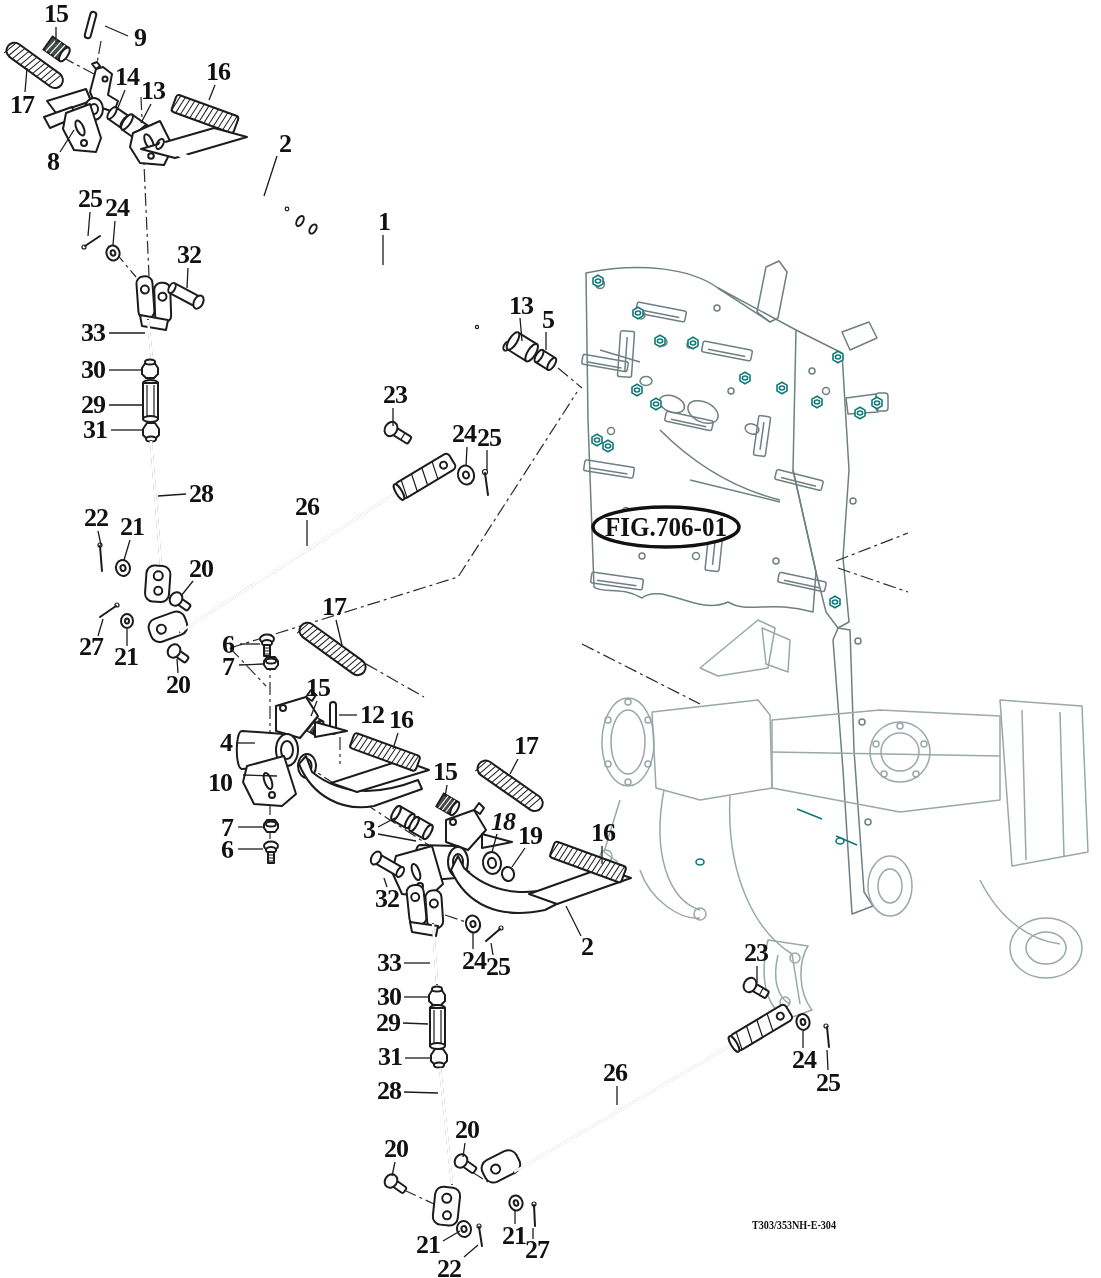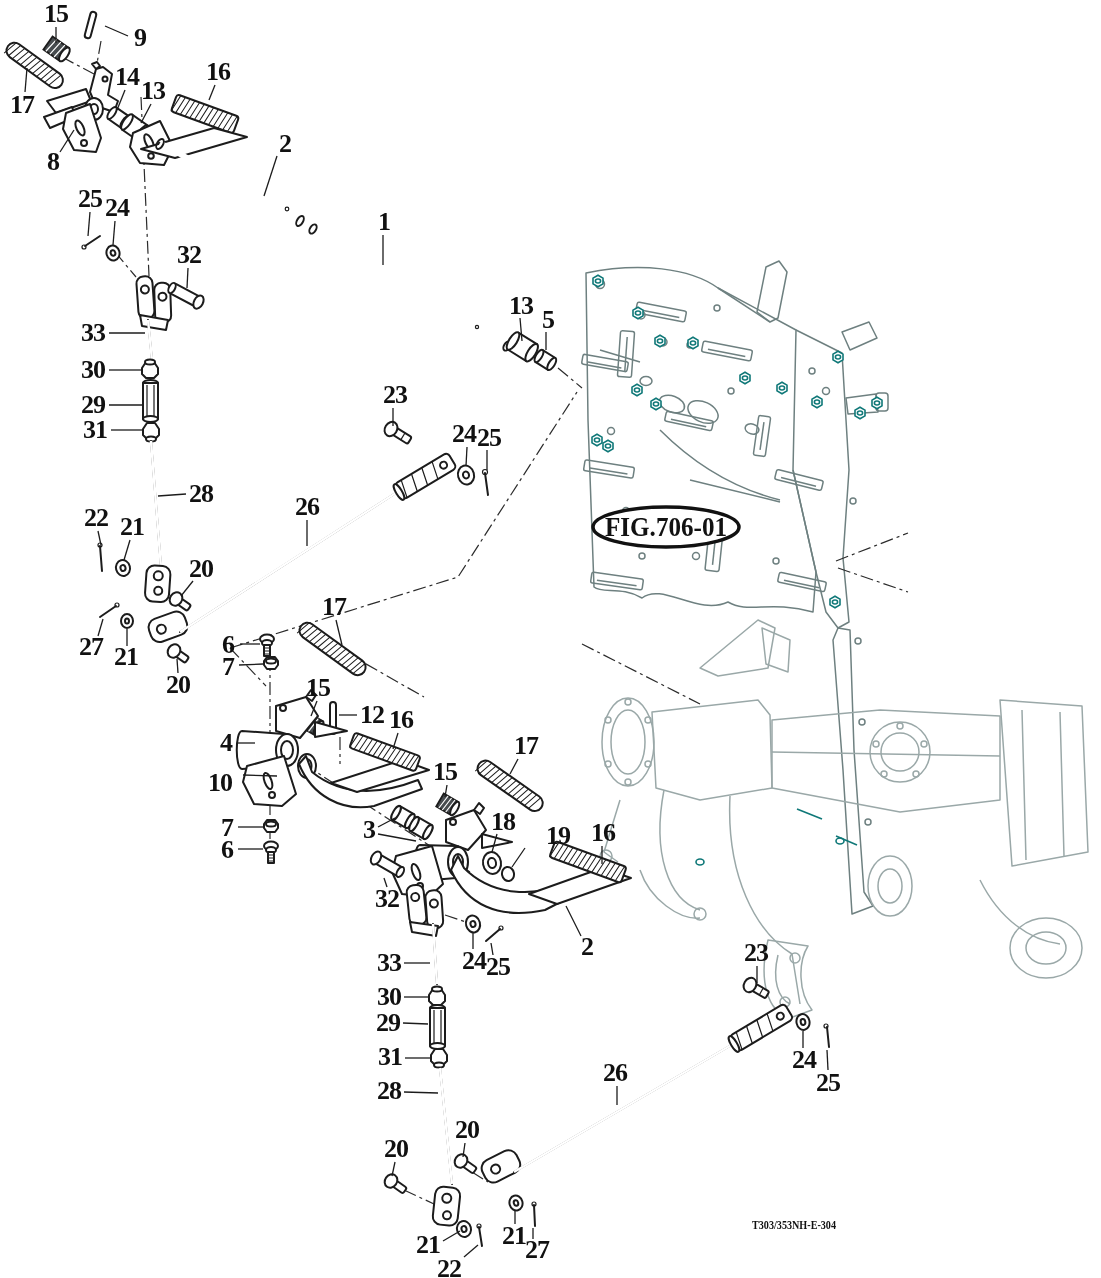--- a/index.html
+++ b/index.html
@@ -770,22 +770,22 @@
       <div class="part-label" style="left: 228px; top: 667px;">7</div>
       <div class="part-label" style="left: 334px; top: 607px;">17</div>
       <div class="part-label" style="left: 318px; top: 688px;">15</div>
       <div class="part-label" style="left: 372px; top: 715px;">12</div>
       <div class="part-label" style="left: 401px; top: 720px;">16</div>
       <div class="part-label" style="left: 226px; top: 743px;">4</div>
       <div class="part-label" style="left: 220px; top: 775px; margin-top: 8px;">10</div>
       <div class="part-label" style="left: 526px; top: 746px;">17</div>
       <div class="part-label" style="left: 445px; top: 772px;">15</div>
       <div class="part-label" style="left: 369px; top: 830px;">3</div>
-      <div class="part-label" style="left: 503px; top: 822px;">18</div>
-      <div class="part-label" style="left: 530px; top: 836px; margin-left: 28px;">19</div>
+      <div class="part-label" style="left: 503px; top: 822px; font-style: italic;">18</div>
+      <div class="part-label" style="left: 530px; top: 836px;">19</div>
       <div class="part-label" style="left: 603px; top: 833px;">16</div>
       <div class="part-label" style="left: 227px; top: 828px;">7</div>
       <div class="part-label" style="left: 227px; top: 850px;">6</div>
       <div class="part-label" style="left: 387px; top: 899px;">32</div>
       <div class="part-label" style="left: 587px; top: 947px;">2</div>
       <div class="part-label" style="left: 389px; top: 963px;">33</div>
       <div class="part-label" style="left: 474px; top: 961px;">24</div>
       <div class="part-label" style="left: 498px; top: 967px;">25</div>
       <div class="part-label" style="left: 389px; top: 997px;">30</div>
       <div class="part-label" style="left: 388px; top: 1023px;">29</div>

